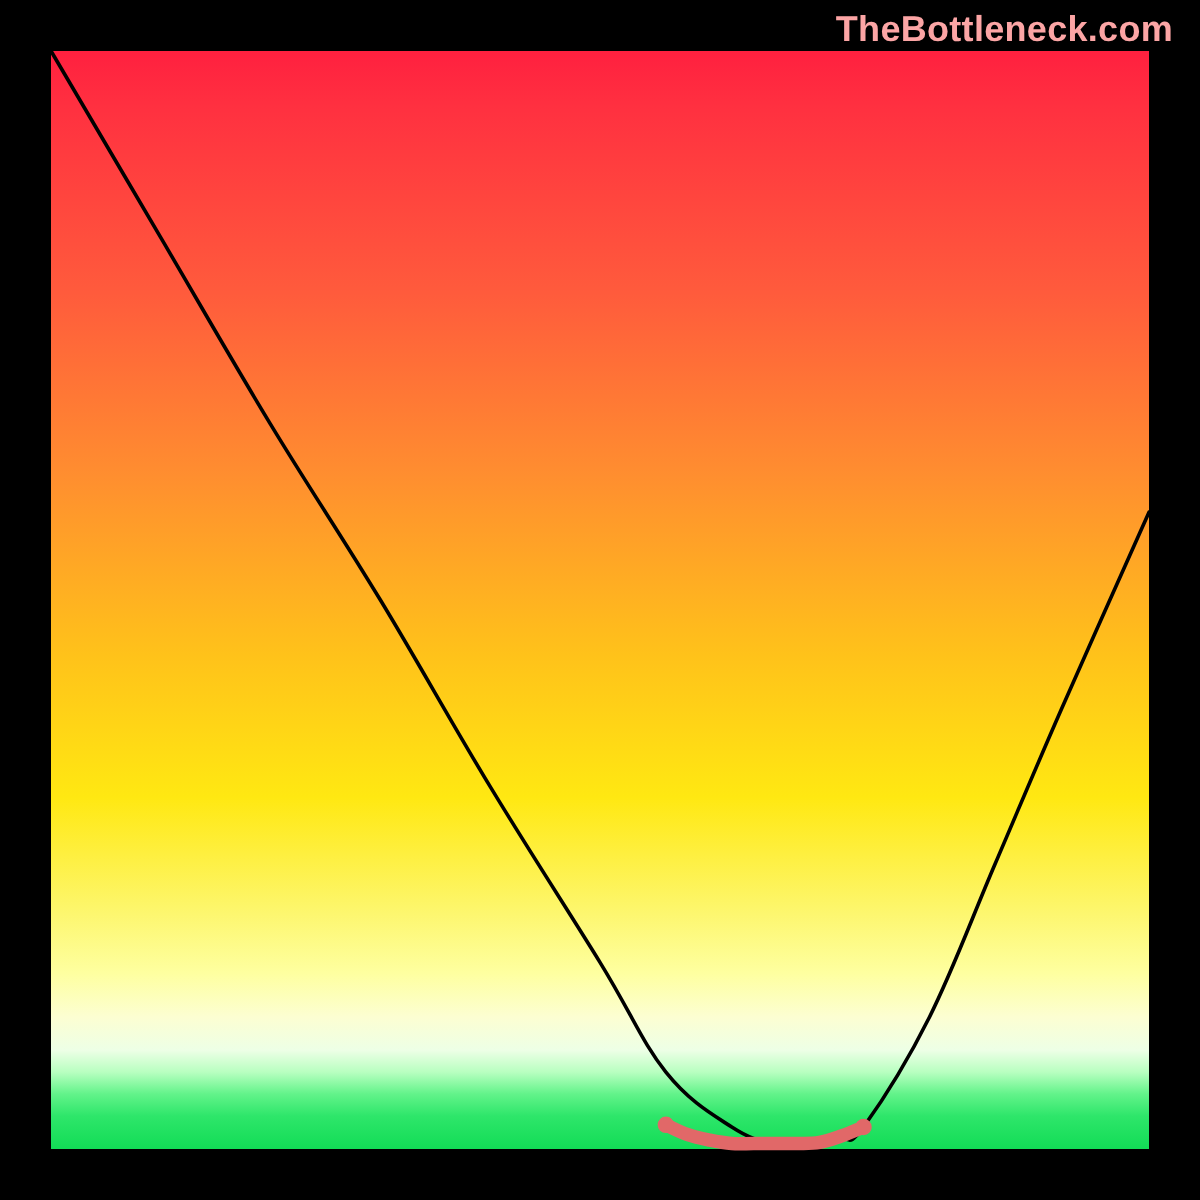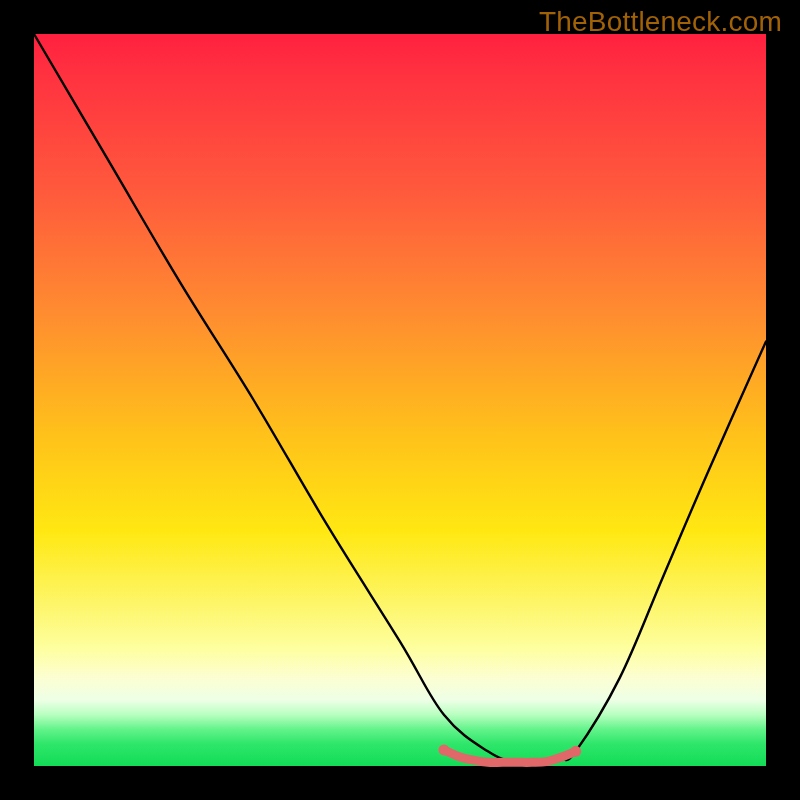--- a/index.html
+++ b/index.html
@@ -41,23 +41,23 @@
       #62f38a 95%,
       #2ee66a 97%,
       #12dc56 100%
     );
   }
   .watermark {
     position: absolute;
     top: 6px;
     right: 18px;
     font-family: "Arial", "Helvetica", sans-serif;
-    font-size: 28px;
-    font-weight: 400;
-    color: #a16207;
+    font-size: 24px;
+    font-weight: 700;
+    color: #fca5a5;
     letter-spacing: 0.2px;
   }
   svg.curve {
     position: absolute;
     left: 34px;
     top: 34px;
     width: 732px;
     height: 732px;
     overflow: visible;
   }

